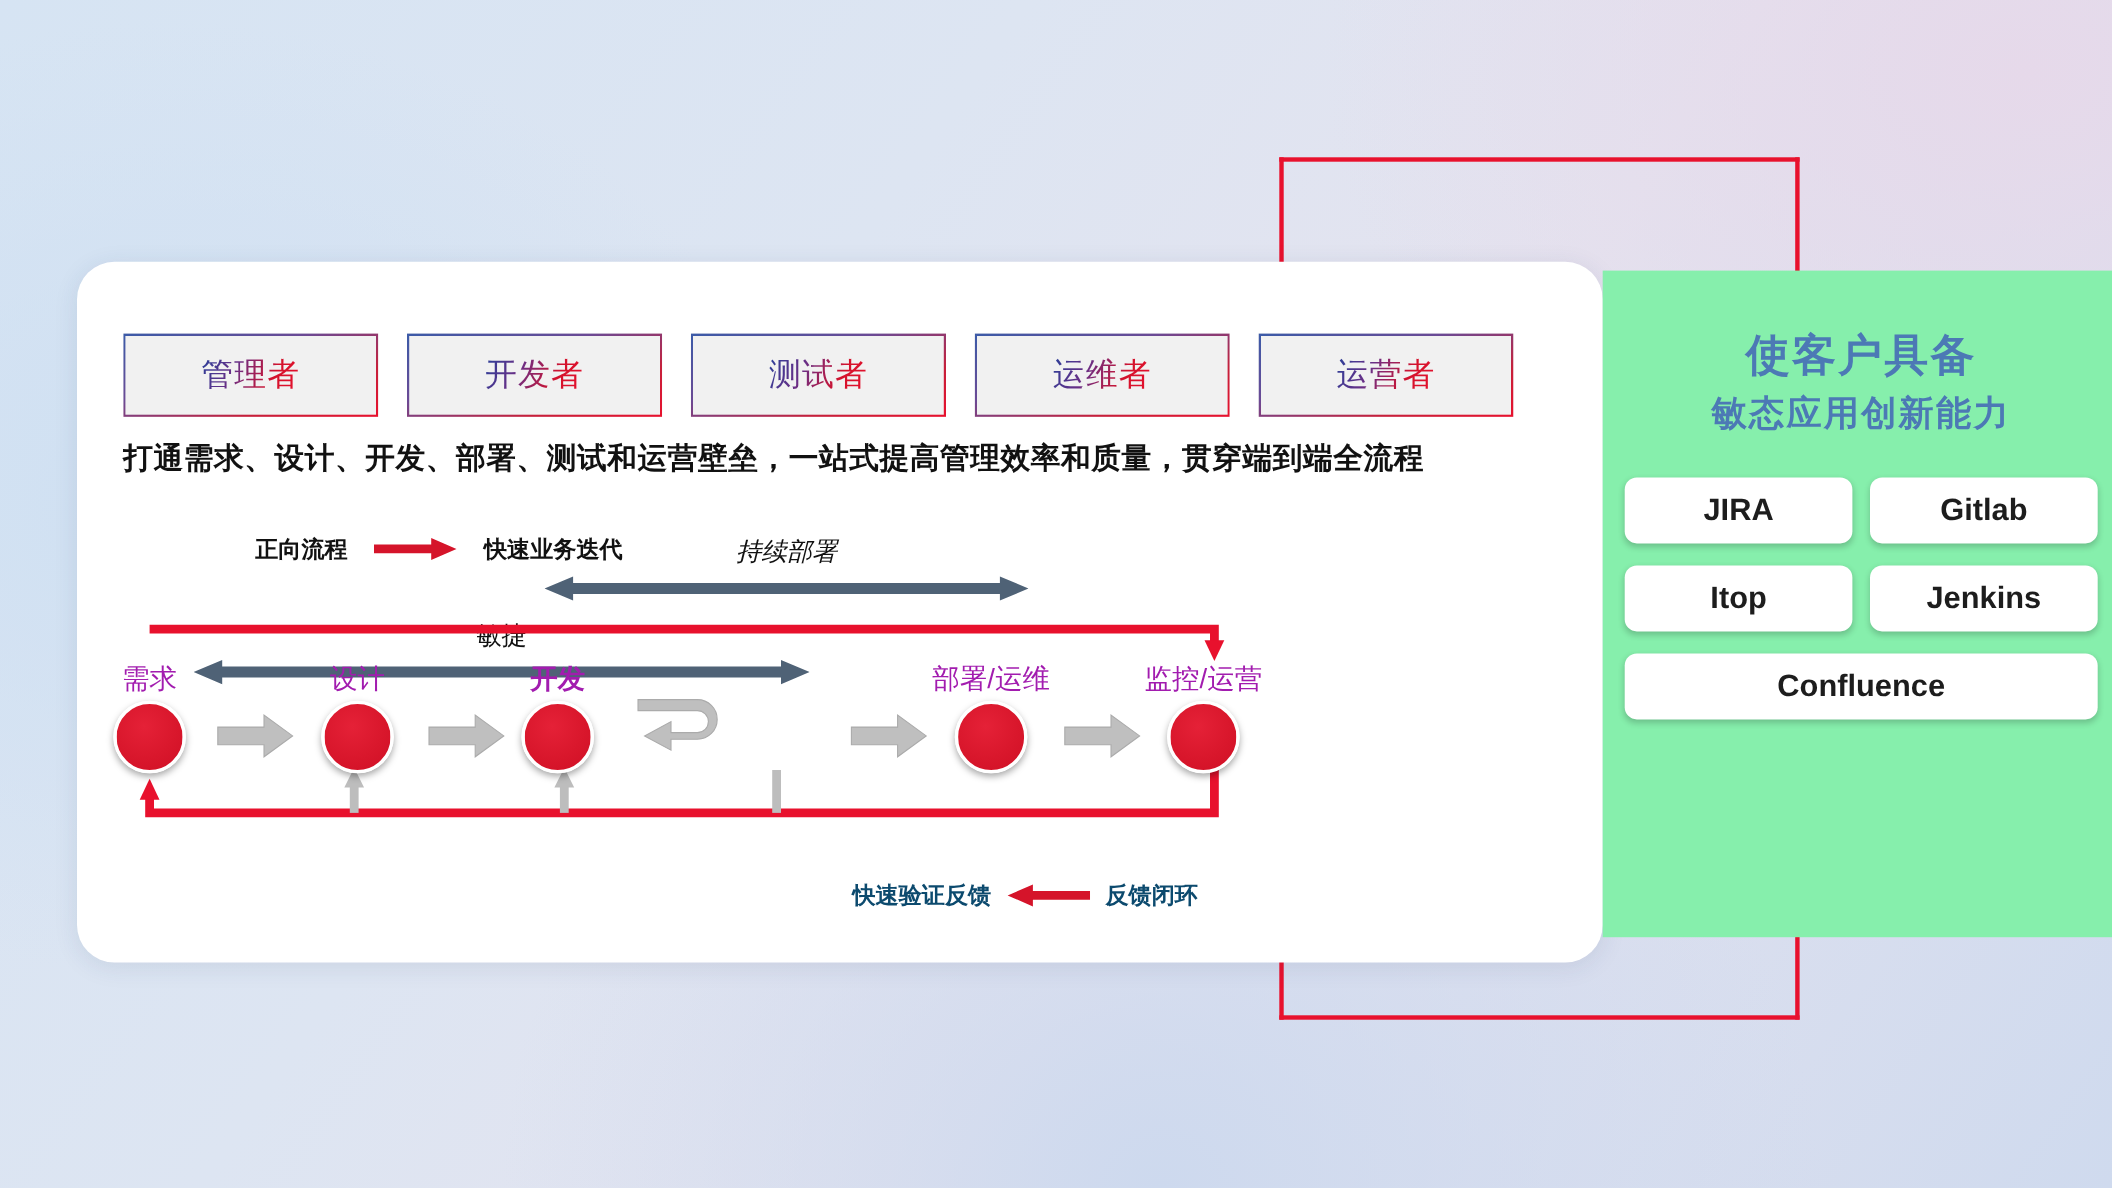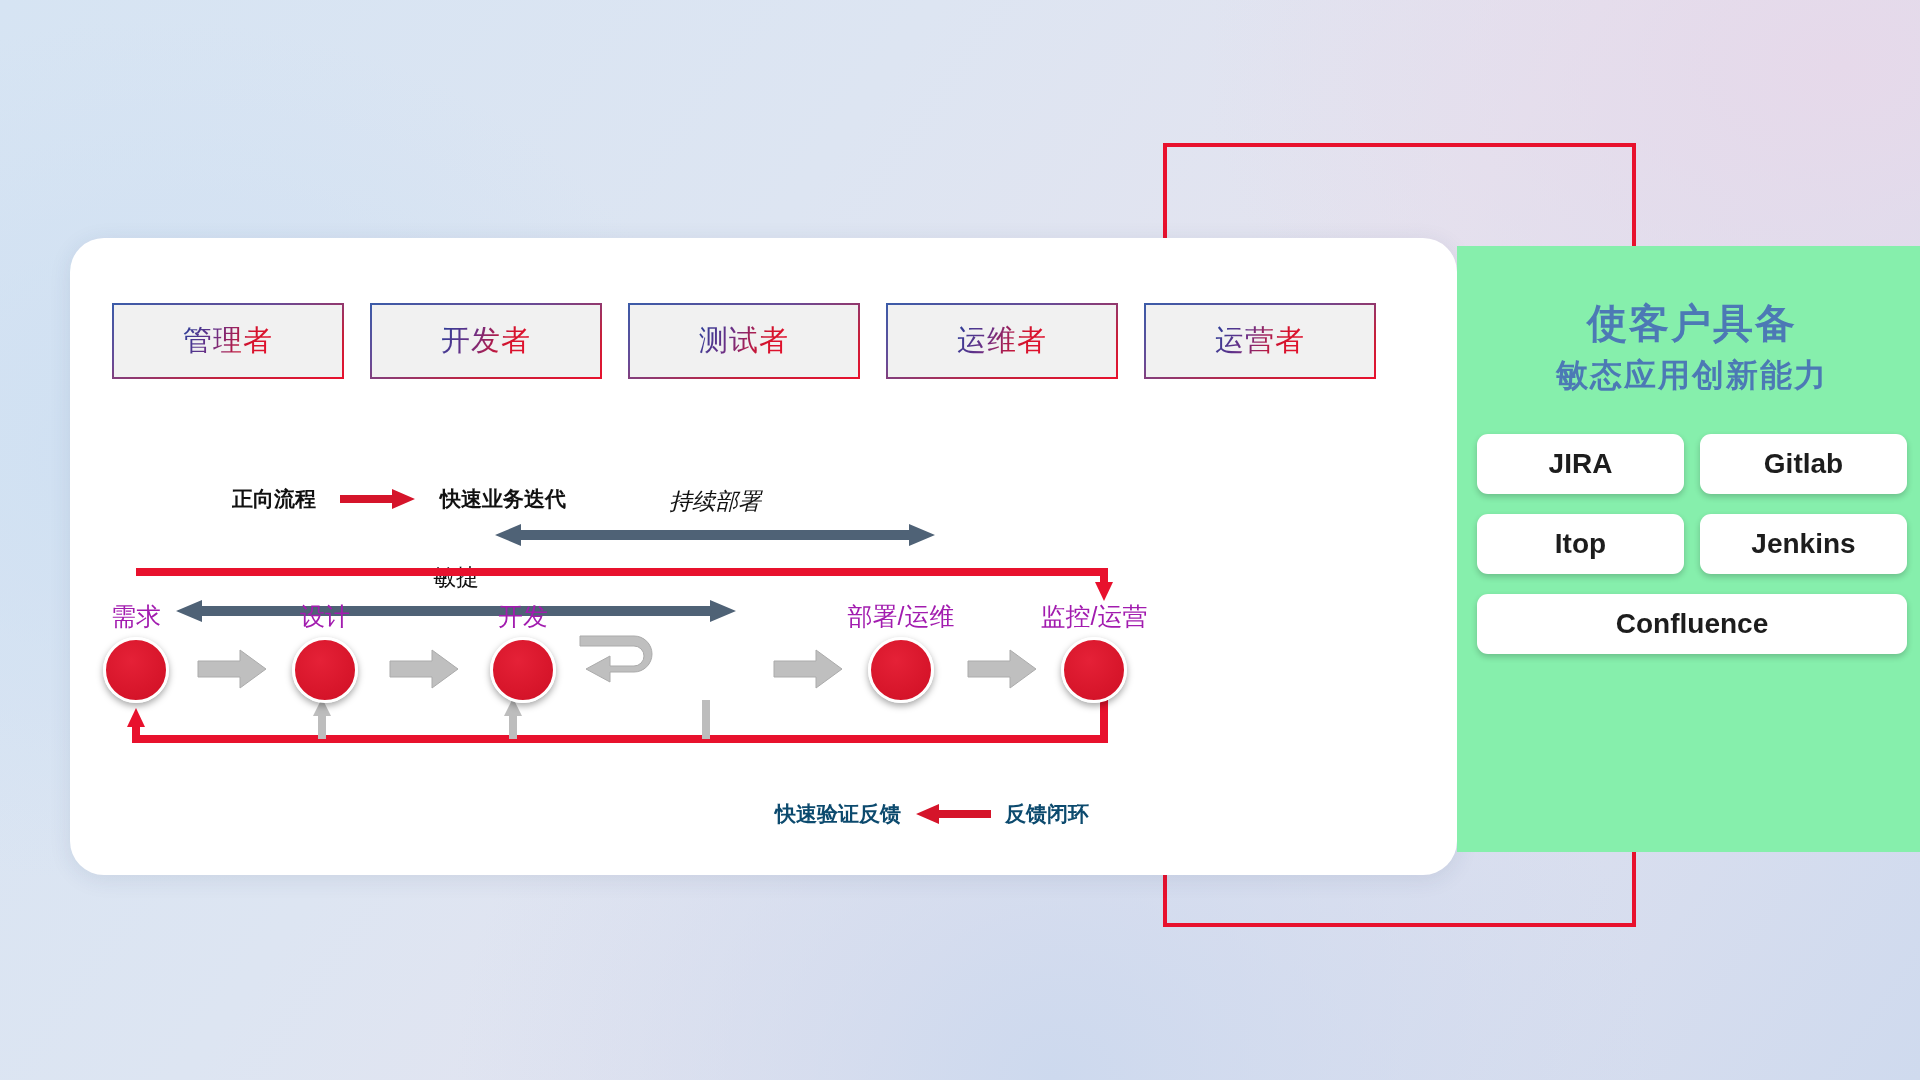--- a/index.html
+++ b/index.html
@@ -148,20 +148,21 @@
       <span class="role-label">测试者</span>
     </div>
     <div class="role-box">
       <span class="role-label">运维者</span>
     </div>
     <div class="role-box">
       <span class="role-label">运营者</span>
     </div>
   </div>
 
+  <div class="headline-cn">打通需求、设计、开发、部署、测试和运营壁垒，一站式提高管理效率和质量，贯穿端到端全流程</div>
 
   <div class="legend-fwd">
     <span class="t">正向流程</span>
     <svg width="76" height="22" viewBox="0 0 76 22">
       <path d="M0 7 H52 V1 L75 11 L52 21 V15 H0 Z" fill="#d5142a"></path>
     </svg>
     <span class="t">快速业务迭代</span>
   </div>
 
   <div class="dbl-wrap" style="left:495px; top:522px; width:440px; height:26px;font-style:italic;">
@@ -212,21 +213,21 @@
       <div class="stage-name">设计</div>
       <div class="dot"></div>
     </div>
 
     <div class="gap-arrow" style="left:388px;">
       <svg width="72" height="42" viewBox="0 0 72 42">
         <path d="M2 13 H44 V2 L70 21 L44 40 V29 H2 Z" fill="#bfbfbf" stroke="#ababab" stroke-width="1"></path>
       </svg>
     </div>
 
-    <div class="stage" style="left:448px; top:0;">
+    <div class="stage" style="left:432px; top:0;font-weight:bold;">
       <div class="stage-name">开发</div>
       <div class="dot"></div>
     </div>
 
     <div class="gap-arrow" style="left:576px; top:30px;">
       <svg width="90" height="66" viewBox="0 0 90 66">
         <path d="M4 6 H58 a18 18 0 0 1 0 36 H34 V52 L10 39 L34 26 V36 H58 a10 10 0 0 0 0 -20 H4 Z" fill="#bfbfbf" stroke="#ababab" stroke-width="1"></path>
         <path d="M86 24 a18 18 0 0 1 -18 18" fill="none" stroke="#bfbfbf" stroke-width="0"></path>
       </svg>
     </div>

